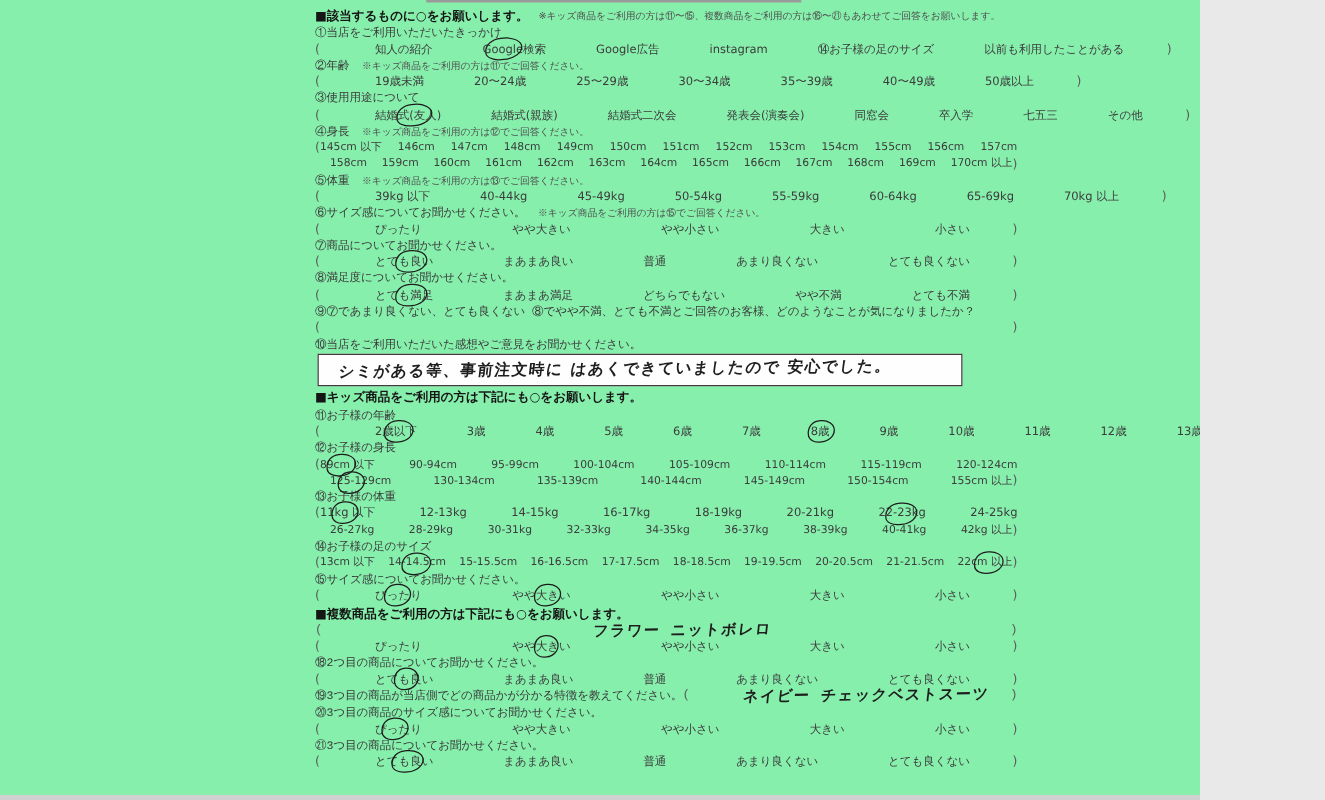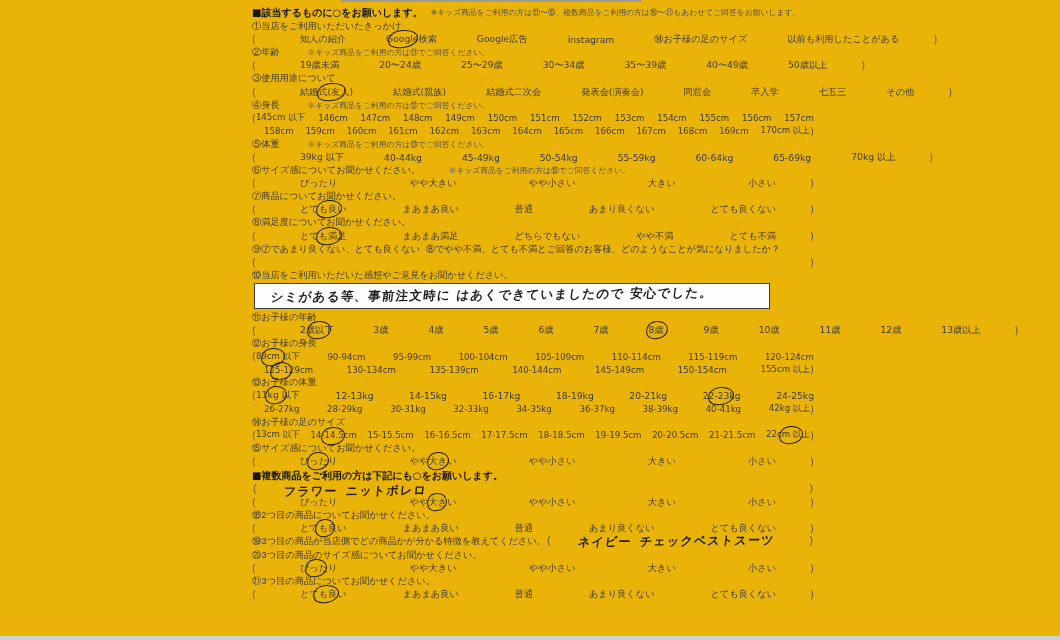--- a/index.html
+++ b/index.html
@@ -1,24 +1,24 @@
 <!DOCTYPE html>
 <html><head>
 <meta charset="utf-8">
 <style>
   html,body{margin:0;padding:0;background:#e9e9e9;}
-  .page{position:relative;width:1060px;height:640px;background:#eab308;overflow:hidden;
-        font-family:"DejaVu Sans","Liberation Sans",sans-serif;color:#3c3c3c;}
+  .page{position:relative;width:960px;height:640px;background:#86efac;overflow:hidden;
+        font-family:"DejaVu Sans","Liberation Sans",sans-serif;color:#3c3c3c;text-align:center;}
   .top-line{position:absolute;left:341px;top:0;width:300px;height:2px;background:#9a9a9a;}
   .bottom-strip{position:absolute;left:0;bottom:0;width:100%;height:4px;background:#d0d0d0;}
   #sheet{position:absolute;left:252px;top:5px;width:562px;}
   .sec-title{font-weight:bold;color:#151515;font-size:10px;height:15px;display:flex;align-items:center;white-space:nowrap;}
   .sec-title .note{font-weight:normal;font-size:7.8px;color:#4e4e4e;margin-left:8px;}
   .q-label{font-size:9.2px;height:13.1px;display:flex;align-items:center;white-space:nowrap;color:#3a3a3a;font-family:Liberation Mono, monospace;}
-  .q-label .note{font-size:7.8px;color:#505050;margin-left:28px;}
+  .q-label .note{font-size:7.8px;color:#505050;margin-left:10px;}
   .opt-row{font-size:9.2px;height:13.1px;display:flex;align-items:center;}
   .bracket{color:#5a5a5a;font-size:10px;flex:0 0 auto;}
   .opts{flex:1;display:flex;justify-content:space-between;align-items:center;min-height:13px;}
   .opts.padded{padding:0 34px 0 44px;gap:40px;}
   .opts.dense{font-size:8.6px;}
   .opt{position:relative;white-space:nowrap;}
   .opt.circled::after{content:"";position:absolute;border:1.6px solid #1c1c1c;
      border-radius:48% 52% 56% 44% / 62% 50% 58% 40%;
      left:var(--cx,4px);top:var(--cy,-3px);width:var(--cw,22px);height:var(--ch,16px);
      transform:rotate(-5deg);pointer-events:none;}
@@ -195,20 +195,23 @@
         <span class="bracket">(</span>
         <div class="opts"></div>
         <span class="bracket">)</span>
       </div>
       <div class="q-label">
         <span>⑩当店をご利用いただいた感想やご意見をお聞かせください。</span>
       </div>
       <div class="free-box">
         <span class="hand">シミがある等、事前注文時に はあくできていましたので 安心でした。</span>
       </div>
+      <div class="sec-title">
+        <span>■キッズ商品をご利用の方は下記にも○をお願いします。</span>
+      </div>
       <div class="q-label">
         <span>⑪お子様の年齢</span>
       </div>
       <div class="opt-row">
         <span class="bracket">(</span>
         <div class="opts padded">
           <span class="opt circled" style="--cx: 7px; --cw: 22px;">2歳以下</span>
           <span class="opt">3歳</span>
           <span class="opt">4歳</span>
           <span class="opt">5歳</span>

